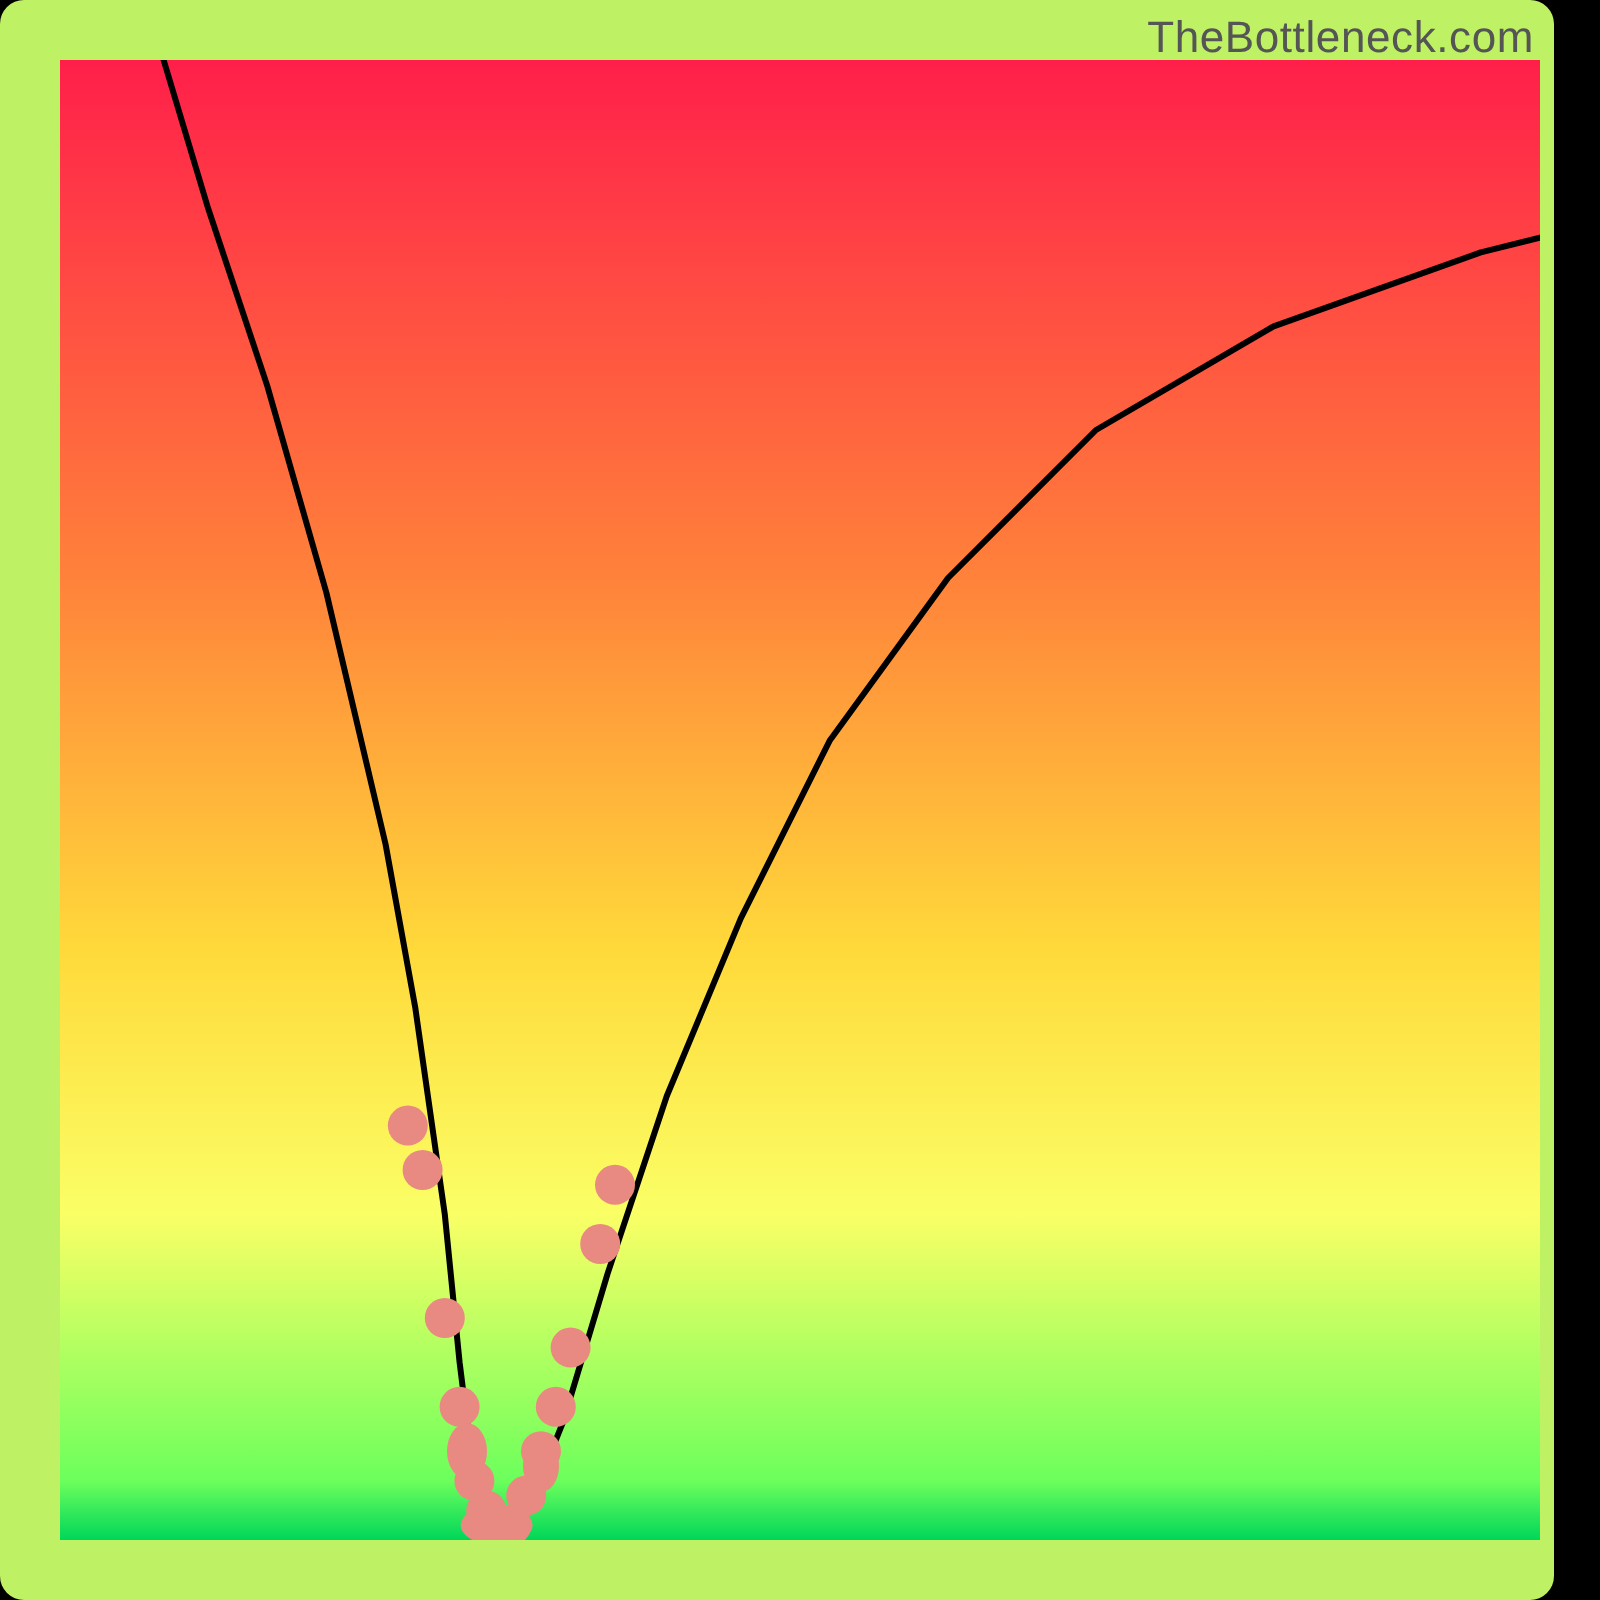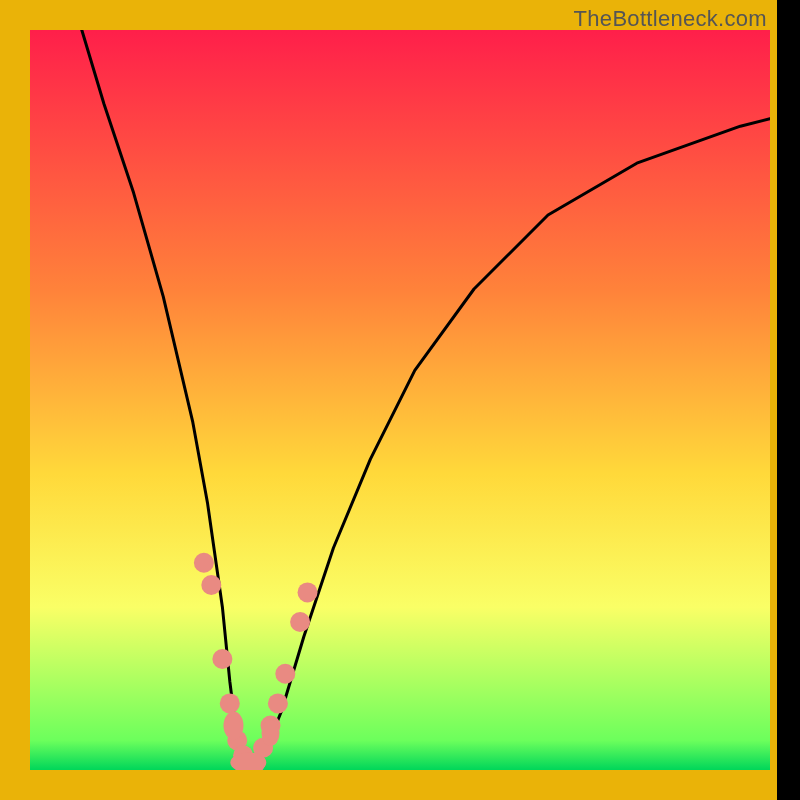--- a/index.html
+++ b/index.html
@@ -8,21 +8,22 @@
     width: 800px;
     height: 800px;
     overflow: hidden;
     background: #000;
     font-family: Arial, Helvetica, sans-serif;
   }
   .frame {
     position: relative;
     width: 777px;
     height: 800px;
-    background: #eab308;
+    background: #bef264;
+    border-radius: 12px;
   }
   .watermark {
     position: absolute;
     top: 6px;
     right: 10px;
     color: #555;
     font-size: 22px;
     font-weight: 500;
     letter-spacing: 0.3px;
     z-index: 10;

